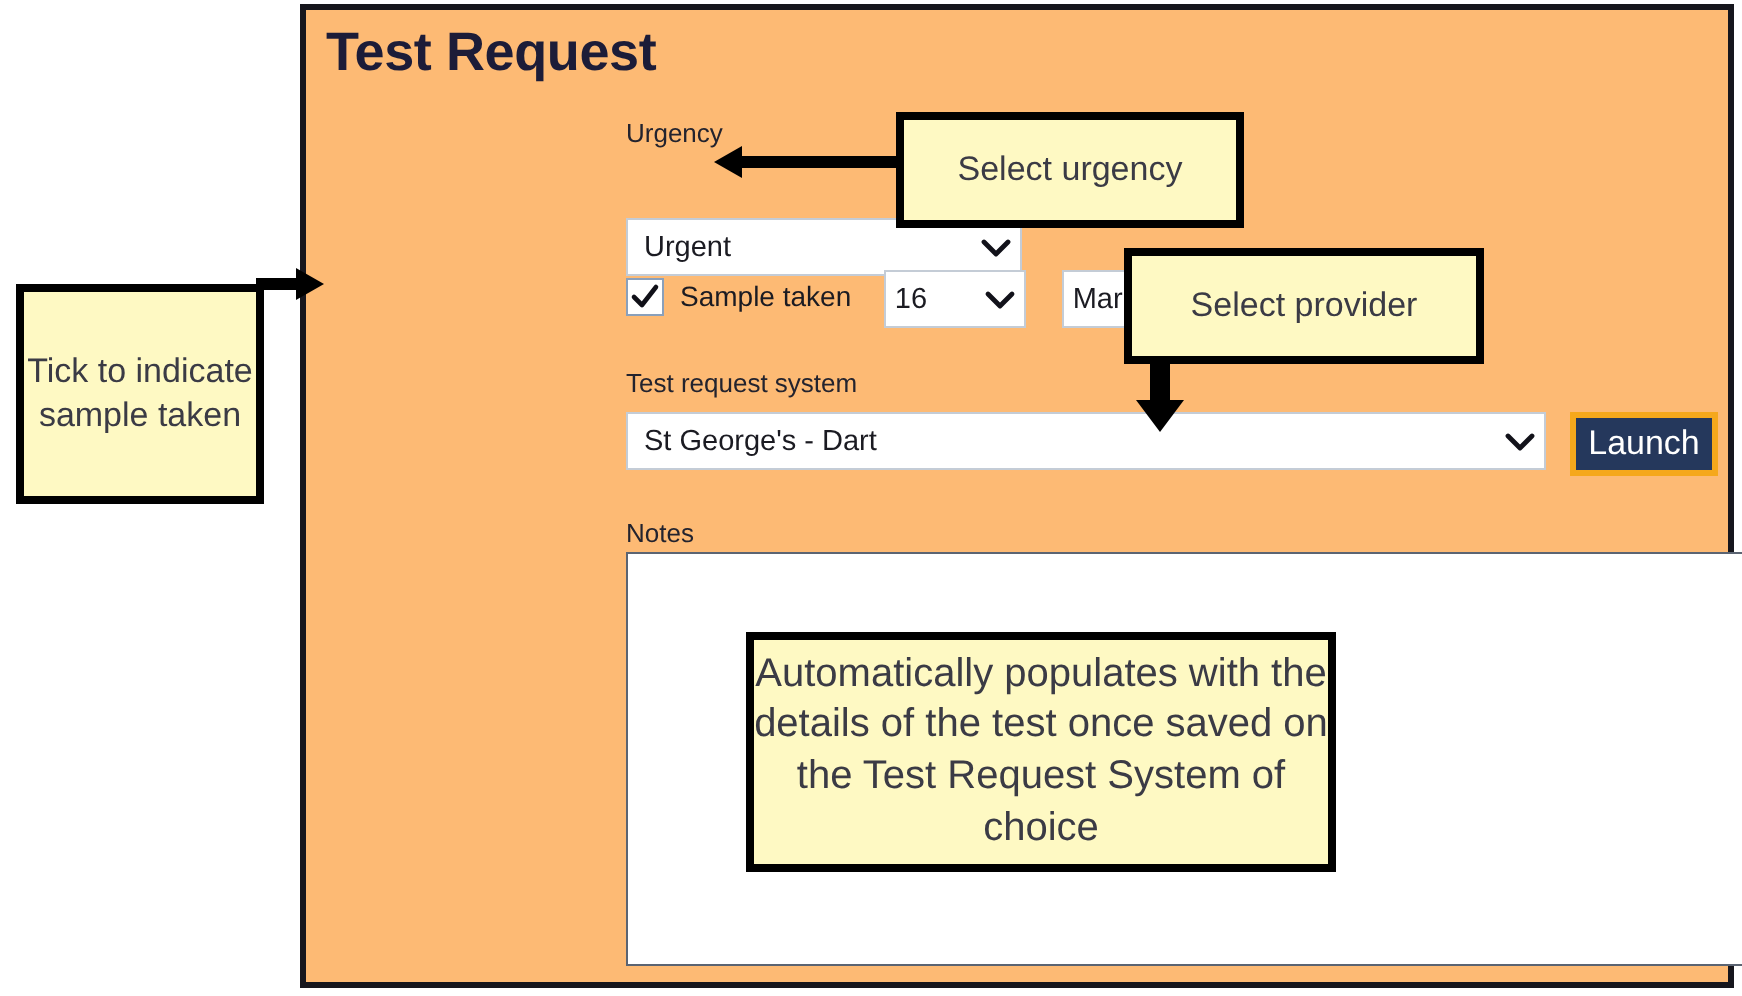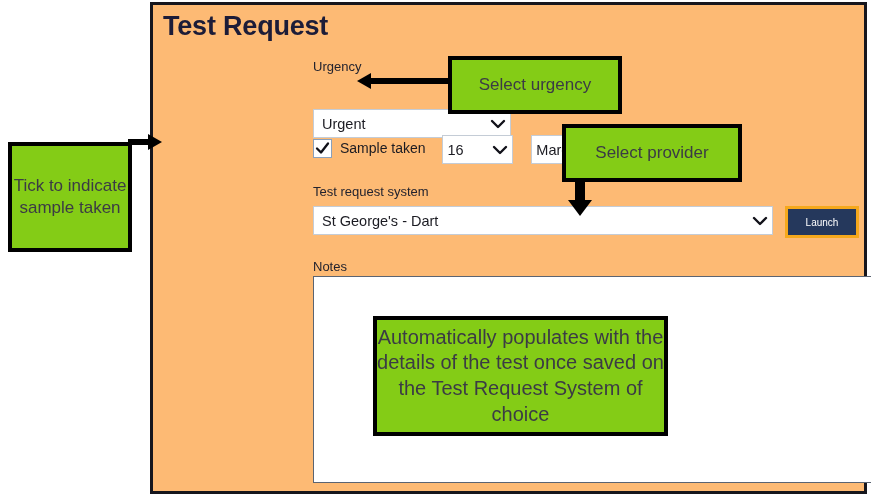--- a/index.html
+++ b/index.html
@@ -128,21 +128,21 @@
   #launch-btn {
     position: absolute;
     left: 632px;
     top: 201px;
     width: 74px;
     height: 32px;
     background: #25385c;
     border: 3px solid #f5a81c;
     box-sizing: border-box;
     color: #ffffff;
-    font-size: 10px;
+    font-size: 17px;
     display: flex;
     align-items: center;
     justify-content: center;
     cursor: pointer;
     padding: 0;
     font-family: "Liberation Sans", sans-serif;
   }
 
   
   #notes-area {
@@ -158,21 +158,21 @@
     outline: none;
     font-family: "Liberation Sans", sans-serif;
     font-size: 13px;
     padding: 4px;
     color: #1b1b22;
   }
 
   
   .callout {
     position: absolute;
-    background: #84cc16;
+    background: #fef9c3;
     border: 4px solid #000000;
     box-sizing: border-box;
     display: flex;
     align-items: center;
     justify-content: center;
     text-align: center;
     color: #3b3b45;
     font-size: 17px;
     line-height: 1.28;
     z-index: 20;

